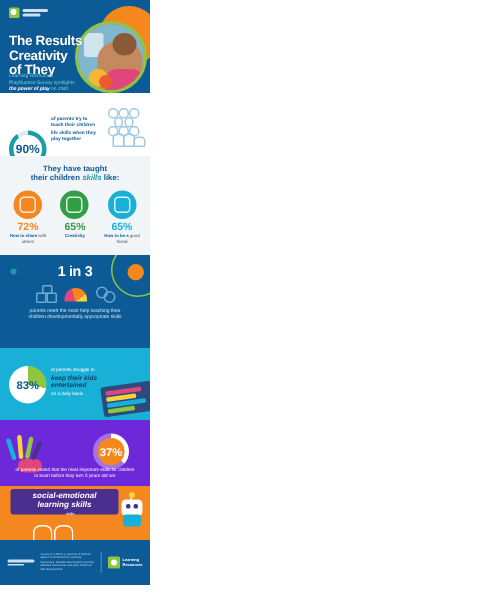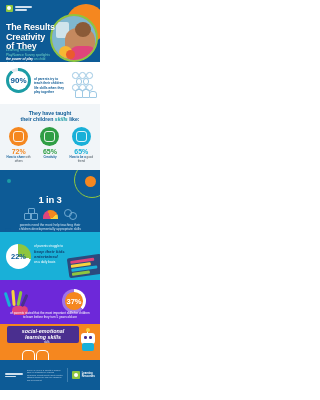--- a/index.html
+++ b/index.html
@@ -26,21 +26,21 @@
   .logo-wordmark i{display:block;width:17px;height:1.6px;background:#cfe0ee;border-radius:1px;}
   .logo-wordmark i.short{width:12px;}
 
   .hero-h1{position:absolute;left:6px;top:17px;z-index:3;color:#fff;font-weight:bold;font-size:9px;line-height:9.5px;
     letter-spacing:-.2px;text-shadow:0 0 1px rgba(0,0,0,.25);}
   .hero-sub{position:absolute;left:6px;top:45px;width:44px;z-index:3;color:#6fd3c7;font-size:3.3px;line-height:4.3px;}
   .hero-sub b{color:#fff;font-style:italic;}
 
   
   .s90{position:relative;height:42px;background:#fff;}
-  .donut{position:absolute;left:6px;top:6px;width:25px;height:25px;border-radius:50%;
+  .donut{position:absolute;left:6px;top:25px;width:25px;height:25px;border-radius:50%;
     background:conic-gradient(#1c9ca5 0 90%, #dfe9ef 90% 100%);}
   .donut:after{content:"";position:absolute;left:3.2px;top:3.2px;right:3.2px;bottom:3.2px;border-radius:50%;background:#fff;}
   .donut span{position:absolute;inset:0;display:flex;align-items:center;justify-content:center;z-index:2;
     color:#0d5b96;font-weight:bold;font-size:8px;}
   .s90-txt{position:absolute;left:34px;top:12px;width:30px;color:#0d5b96;font-size:3.2px;line-height:4.2px;font-weight:bold;}
   .dots{position:absolute;right:4px;top:10px;width:24px;height:24px;}
   .dots i{position:absolute;width:4.5px;height:4.5px;border-radius:50%;border:1px solid #9ec9e4;}
   .people{position:absolute;right:5px;top:26px;width:20px;height:10px;}
   .people i{position:absolute;bottom:0;width:6px;height:7px;border:1px solid #9ec9e4;border-radius:3px 3px 1px 1px;}
 
@@ -54,21 +54,21 @@
   .skill-ic:after{content:"";position:absolute;left:4px;top:4px;right:4px;bottom:4px;border:1px solid rgba(255,255,255,.85);border-radius:3px;}
   .skill-pct{font-size:7px;font-weight:bold;margin-top:2px;}
   .skill-lb{font-size:2.9px;line-height:3.6px;color:#45525c;margin-top:1px;}
   .skill-lb b{color:#0d5b96;}
 
   
   .one3{position:relative;height:62px;background:#0d5b96;overflow:hidden;}
   .o-circ{position:absolute;right:-10px;top:-8px;width:34px;height:34px;border-radius:50%;border:1px solid #8ec63f;}
   .o-dot{position:absolute;right:4px;top:6px;width:11px;height:11px;border-radius:50%;background:#f5871f;}
   .o-dot2{position:absolute;left:7px;top:9px;width:4px;height:4px;border-radius:50%;background:#1c9ca5;}
-  .o-head{text-align:center;color:#fff;font-weight:bold;font-size:9.5px;padding-top:24px;letter-spacing:-.2px;}
+  .o-head{text-align:center;color:#fff;font-weight:bold;font-size:9.5px;padding-top:6px;letter-spacing:-.2px;}
   .o-icons{display:flex;justify-content:center;align-items:flex-end;gap:6px;margin-top:3px;}
   .ic-blocks{width:13px;height:11px;position:relative;}
   .ic-blocks i{position:absolute;border:1px solid #6fa8d0;border-radius:1px;}
   .ic-rain{width:15px;height:9px;border-radius:15px 15px 0 0;
     background:conic-gradient(from -90deg at 50% 100%,#e0457b 0 20%,#f5871f 20% 40%,#f7d23f 40% 60%,#8ec63f 60% 80%,#3fa9dd 80% 100%);}
   .ic-rain:after{content:"";position:absolute;left:4.5px;bottom:0;width:6px;height:4.5px;border-radius:6px 6px 0 0;background:#0d5b96;}
   .ic-gear{width:12px;height:11px;position:relative;}
   .ic-gear i{position:absolute;border:1px solid #6fa8d0;border-radius:50%;}
   .o-txt{text-align:center;color:#cfe4f3;font-size:3.3px;line-height:4.3px;margin:4px auto 0;width:62px;}
 
@@ -224,21 +224,21 @@
       <span class="ic-gear">
         <i style="left:0;top:1px;width:6px;height:6px"></i>
         <i style="left:5px;top:4px;width:6px;height:6px"></i>
       </span>
     </div>
     <p class="o-txt">parents need the most help teaching their children developmentally appropriate skills</p>
   </section>
 
   <section class="s28">
     <div class="pie">
-      <span>22%</span>
+      <span>83%</span>
     </div>
     <p class="s28-txt">
       <span>of parents struggle to</span>
       <b>keep their kids entertained</b>
       <span>on a daily basis</span>
     </p>
     <div class="book">
       <i style="left:3px;top:3px;width:24px;background:#e0457b"></i>
       <i style="left:3px;top:7px;width:20px;background:#f7d23f"></i>
       <i style="left:3px;top:11px;width:26px;background:#19b0d8"></i>

